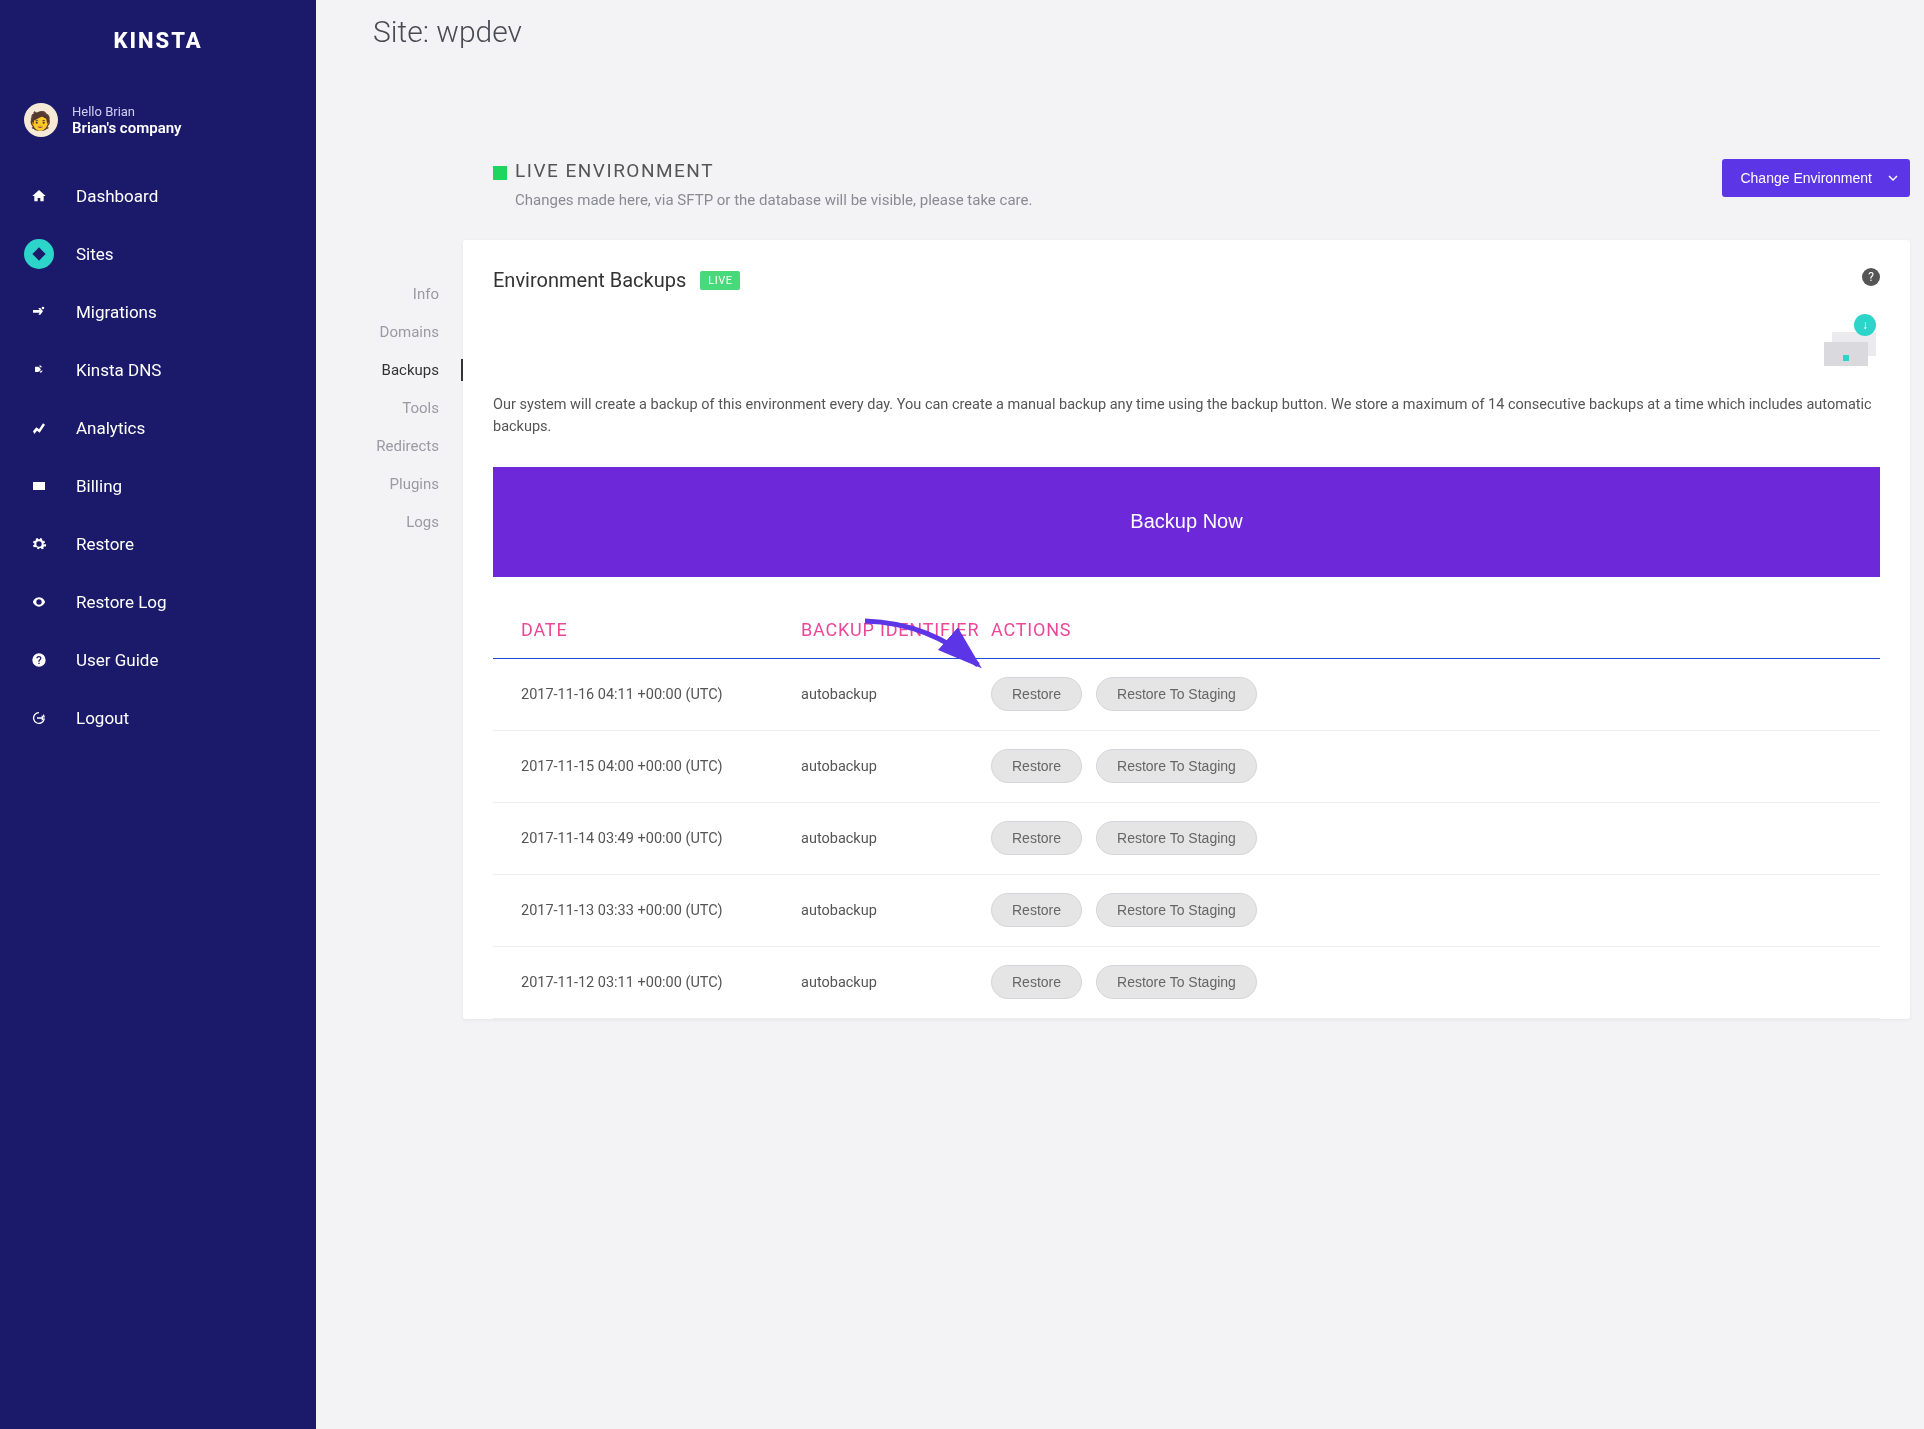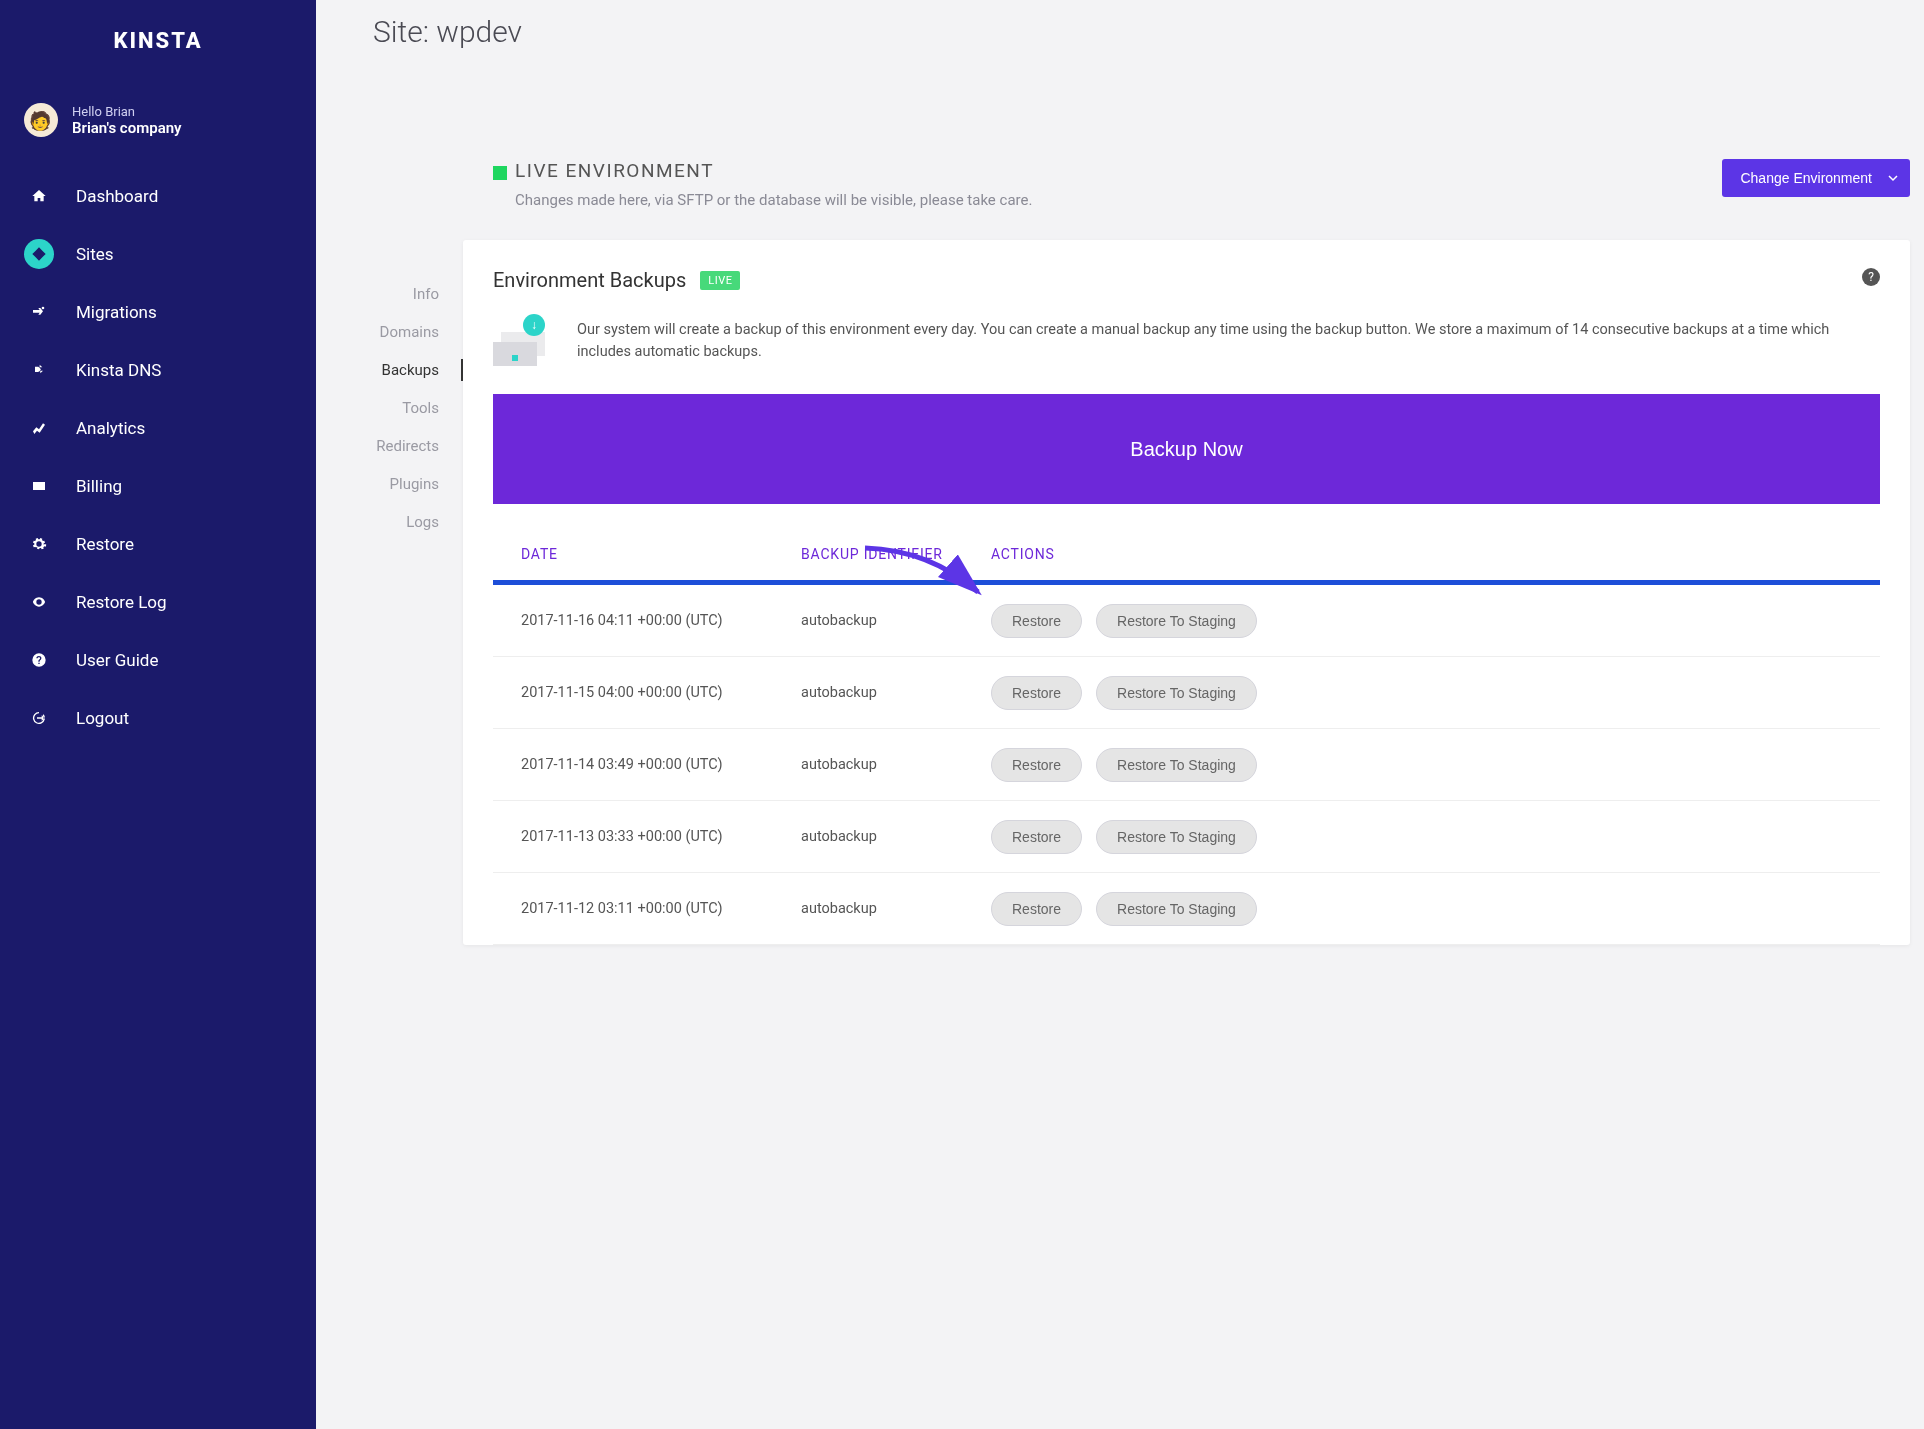--- a/index.html
+++ b/index.html
@@ -144,21 +144,21 @@
     background: #47d97a; color: #fff; font-size: 11px; padding: 3px 8px; border-radius: 2px;
     letter-spacing: 0.5px;
   }
   .help-dot {
     position: absolute; right: 0; top: 0;
     width: 18px; height: 18px; border-radius: 50%; background: #555; color: #fff;
     font-size: 12px; display: flex; align-items: center; justify-content: center;
     cursor: pointer;
   }
 
-  .panel-intro { display: flex; gap: 28px; margin-top: 24px; align-items: center; }
+  .panel-intro { display: flex; gap: 28px; margin-top: 24px; align-items: flex-end; flex-direction: column; }
   .backup-illus { width: 56px; height: 50px; position: relative; flex-shrink: 0; }
   .backup-illus .box1 {
     position: absolute; bottom: 0; left: 0; width: 44px; height: 24px; background: #d9d9de;
   }
   .backup-illus .box1::after {
     content:""; position:absolute; bottom: 5px; left: 50%; transform: translateX(-50%);
     width: 6px; height: 6px; background: #2cd4c9;
   }
   .backup-illus .box2 {
     position: absolute; bottom: 10px; left: 8px; width: 44px; height: 24px; background: #ebebed;
@@ -183,23 +183,23 @@
   }
 
   .backups-table { margin-top: 42px; position: relative; }
   .bt-head, .bt-row {
     display: grid;
     grid-template-columns: 280px 190px 1fr;
     align-items: center;
     padding: 0 28px;
   }
   .bt-head {
-    font-size: 14px; letter-spacing: 0.8px; color: #6d28d9;
+    font-size: 18px; letter-spacing: 0.8px; color: #ec4899;
     padding-bottom: 18px;
-    border-bottom: 5px solid #1d4ed8;
+    border-bottom: 1px solid #1d4ed8;
   }
   .bt-row {
     height: 72px;
     border-bottom: 1px solid #eee;
     font-size: 14.5px; color: #555;
   }
   .bt-actions { display: flex; gap: 14px; justify-content: flex-start; }
   .pill-btn {
     border: 1px solid #d5d5dc;
     background: #e5e5e5;

